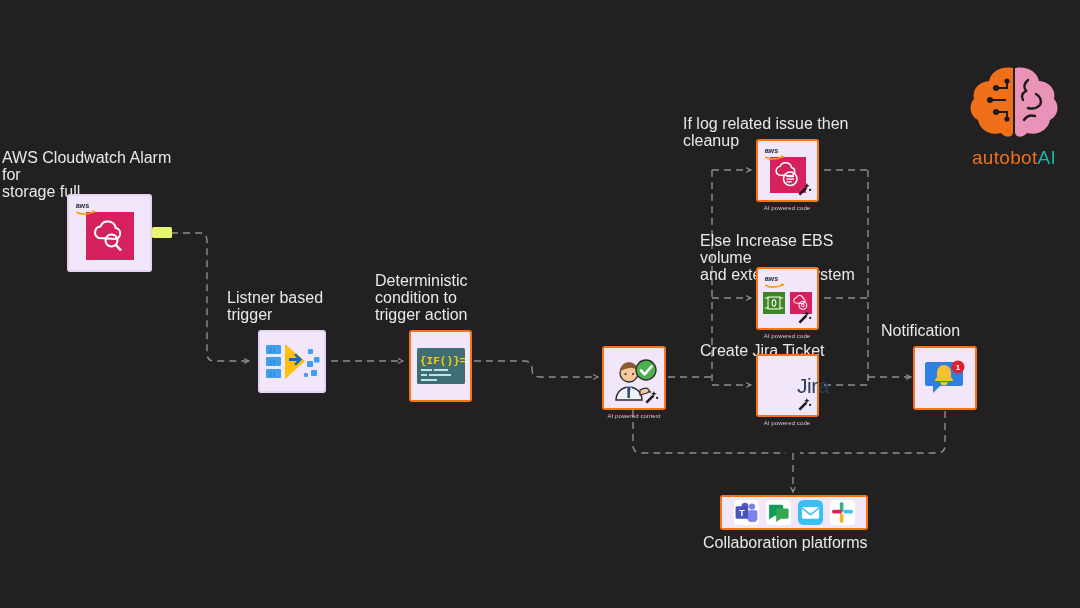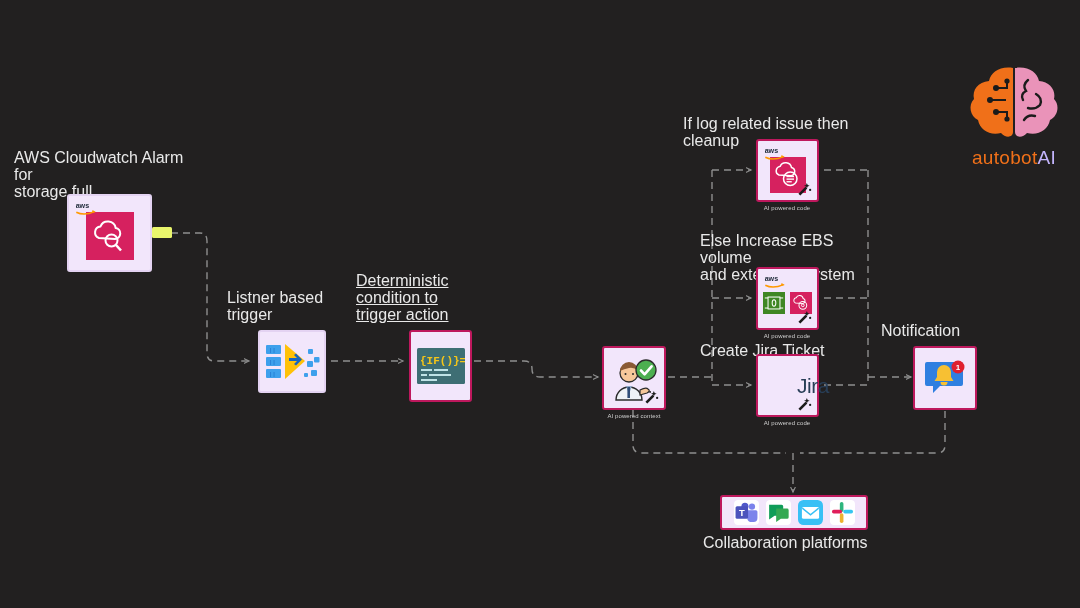--- a/index.html
+++ b/index.html
@@ -20,21 +20,21 @@
     left: 0; top: 0;
     width: 1080px; height: 608px;
     pointer-events: none;
   }
 
   
   .node {
     position: absolute;
     box-sizing: border-box;
     background: #f2e6fb;
-    border: 2px solid #be185d;
+    border: 2px solid #f97316;
     border-radius: 3px;
     display: flex;
     align-items: center;
     justify-content: center;
   }
   .node.plain { border-color: #e4d3f2; }
   .node-label {
     position: absolute;
     color: #e9e9e9;
     font-size: 16px;
@@ -70,21 +70,21 @@
 
   
   #logo { position: absolute; left: 958px; top: 62px; width: 112px; }
   #logo-word {
     text-align: center;
     color: #f07019;
     font-size: 19px;
     letter-spacing: .3px;
     margin-top: 1px;
   }
-  #logo-word .ai { color: #c4b5fd; }
+  #logo-word .ai { color: #14b8a6; }
 
   .collab-row { display: flex; gap: 7px; align-items: center; }
   .collab-ico { width: 25px; height: 25px; border-radius: 4px; }
 </style>
 </head>
 <body>
 
 <div id="canvas">
 
   <svg id="wires" viewBox="0 0 1080 608">
@@ -112,21 +112,21 @@
       <path d="M824,385 L868,385"></path>
       <path d="M868,170 L868,385"></path>
       <path d="M868,377 L911,377" marker-end="url(#arw)"></path>
 
       <path d="M633,410 L633,445 Q633,453 641,453 L786,453"></path>
       <path d="M945,411 L945,445 Q945,453 937,453 L800,453"></path>
       <path d="M793,453 L793,492" marker-end="url(#arw)"></path>
     </g>
   </svg>
 
-  <div class="node-label" style="left:14px; top:149px; width:190px;">AWS Cloudwatch Alarm for
+  <div class="node-label" style="left:2px; top:149px; width:190px;">AWS Cloudwatch Alarm for
 storage full</div>
   <div class="node plain" style="left:67px; top:194px; width:85px; height:78px;">
     <svg class="aws-mark" viewBox="0 0 40 26">
       <text x="1" y="12" font-family="Liberation Sans, sans-serif" font-size="11" font-weight="bold" fill="#242f3e">aws</text>
       <path d="M2,18 Q14,24 30,17" stroke="#f90" stroke-width="2.2" fill="none"></path>
       <path d="M27,14.5 L32,17.5 L26,19 Z" fill="#f90"></path>
     </svg>
     <svg width="48" height="48" viewBox="0 0 48 48" style="margin-top:6px;">
       <rect width="48" height="48" fill="#d6215f"></rect>
       <path d="M13,26 a6,6 0 0 1 1.5,-11.6 a8,8 0 0 1 15.2,1.6 a5.5,5.5 0 0 1 -0.5,10.9 Z" fill="none" stroke="#fff" stroke-width="2"></path>
@@ -155,21 +155,21 @@
       <g fill="#3ea0ec">
         <rect x="44" y="10" width="5" height="5" rx="1"></rect>
         <rect x="50" y="18" width="5.5" height="5.5" rx="1"></rect>
         <rect x="43" y="22" width="6" height="6" rx="1"></rect>
         <rect x="47" y="31" width="6" height="6" rx="1"></rect>
         <rect x="40" y="34" width="4" height="4" rx="1"></rect>
       </g>
     </svg>
   </div>
 
-  <div class="node-label" style="left:356px; top:272px; width:128px;text-decoration:underline;">Deterministic
+  <div class="node-label" style="left:375px; top:272px; width:128px;">Deterministic
 condition to
 trigger action</div>
   <div class="node" style="left:409px; top:330px; width:63px; height:72px;">
     <svg width="48" height="36" viewBox="0 0 48 36">
       <rect width="48" height="36" rx="1.5" fill="#3e6e74"></rect>
       <text x="3" y="16" font-family="Liberation Mono, monospace" font-size="11" font-weight="bold" fill="#f5c518">{IF()}=</text>
       <g fill="#bfe3e6">
         <rect x="4" y="21" width="11" height="2"></rect>
         <rect x="17" y="21" width="14" height="2"></rect>
         <rect x="4" y="26" width="6" height="2"></rect>

